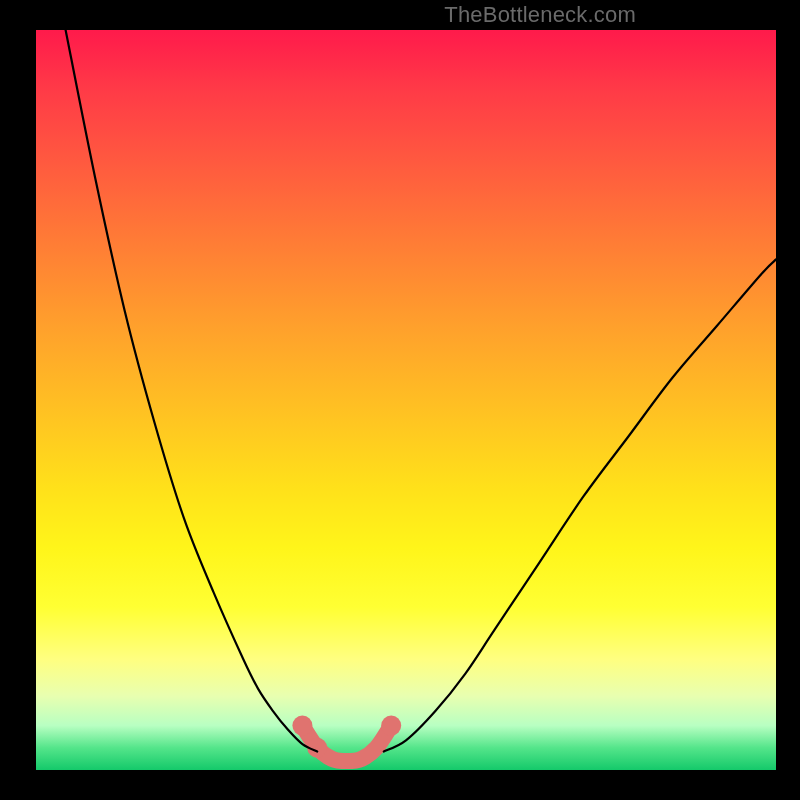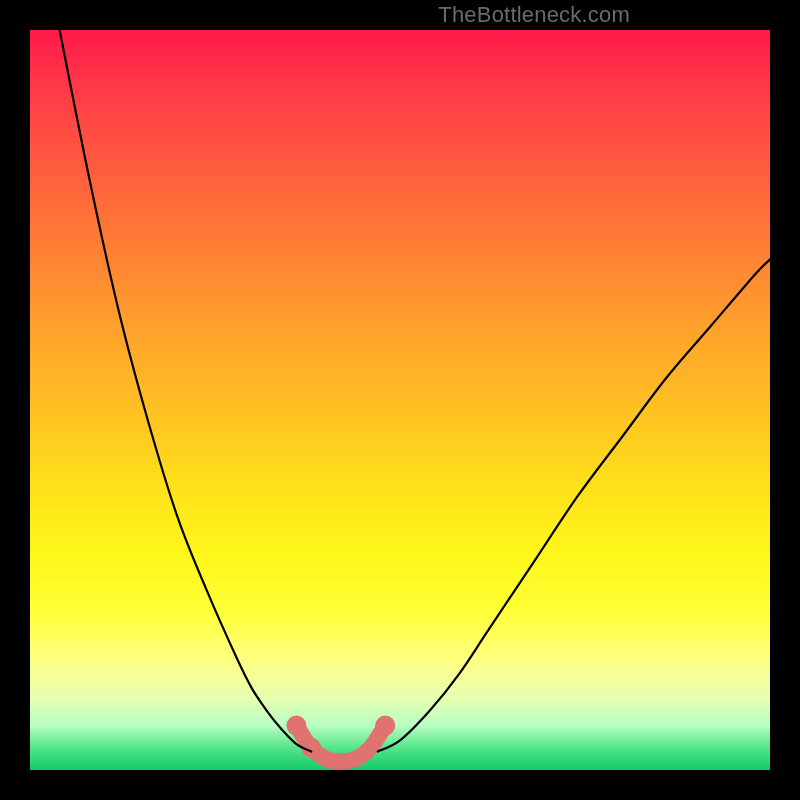--- a/index.html
+++ b/index.html
@@ -6,21 +6,21 @@
     margin: 0;
     padding: 0;
     width: 800px;
     height: 800px;
     overflow: hidden;
     background: #000;
     font-family: Arial, Helvetica, sans-serif;
   }
   .frame {
     position: absolute;
-    left: 0;
+    left: 6px;
     top: 0;
     width: 644px;
     height: 800px;
     background: #000;
   }
   .watermark {
     position: absolute;
     top: 2px;
     right: 14px;
     color: #6a6a6a;

